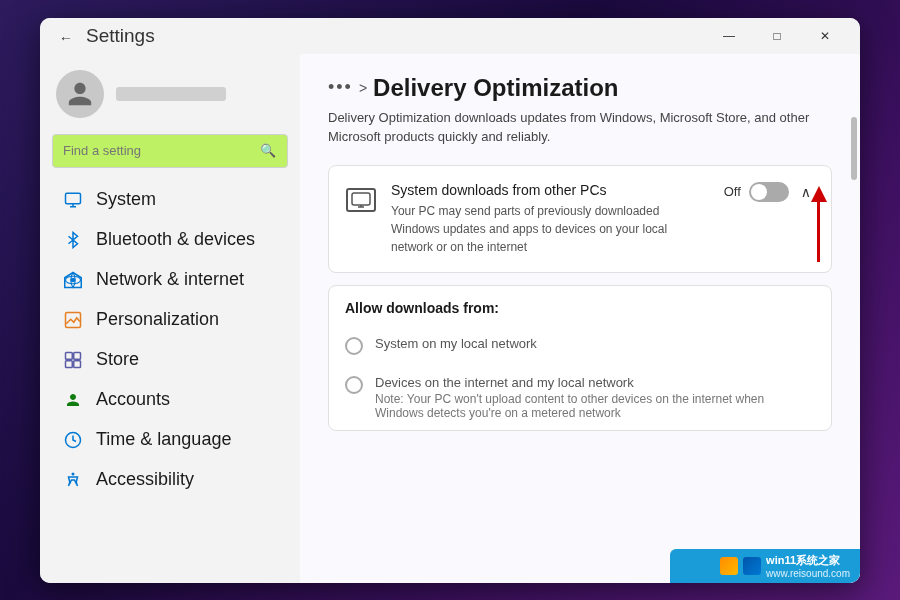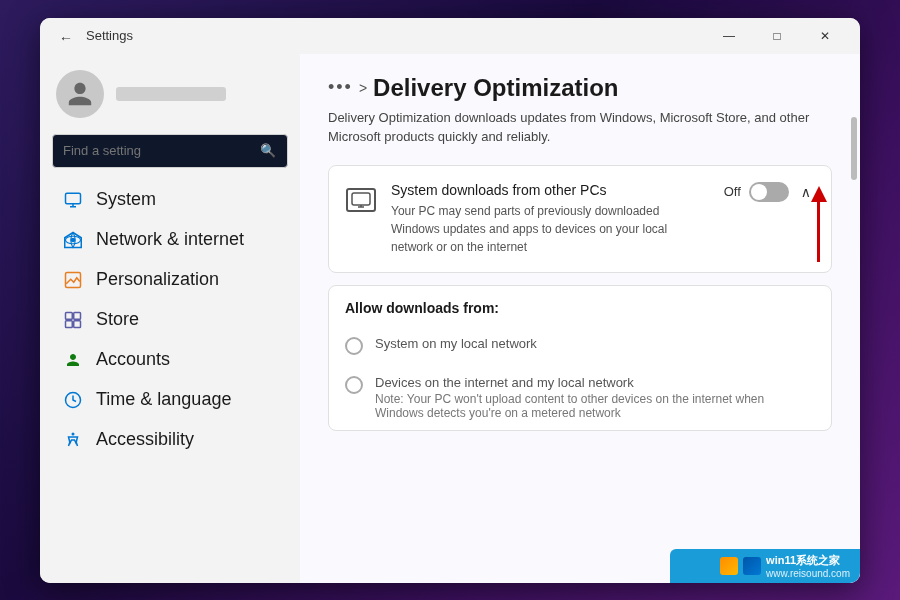--- a/index.html
+++ b/index.html
@@ -36,21 +36,21 @@
       height: 28px;
       display: flex;
       align-items: center;
       justify-content: center;
       border-radius: 4px;
       cursor: pointer;
       font-size: 14px;
       color: #333;
     }
     .titlebar-title {
-      font-size: 13px;
+      font-size: 19px;
       color: #333;
       margin-left: 6px;
       font-weight: 400;
     }
     .titlebar-controls {
       margin-left: auto;
       display: flex;
       gap: 2px;
     }
     .titlebar-btn {
@@ -98,21 +98,21 @@
     }
     .user-name {
       width: 110px;
       height: 14px;
       background: #d0d0d0;
       border-radius: 3px;
     }
     .search-box {
       margin: 0 12px 12px;
       height: 34px;
-      background: #0f172a;
+      background: #bef264;
       border: 1px solid #d0d0d0;
       border-radius: 4px;
       display: flex;
       align-items: center;
       padding: 0 10px;
       gap: 8px;
     }
     .search-box input {
       border: none;
       outline: none;
@@ -336,20 +336,28 @@
       <div class="nav-item">
         <div class="nav-icon icon-system">
           <svg width="18" height="18" viewBox="0 0 24 24" fill="#0078d4">
               <rect x="2" y="3" width="20" height="14" rx="2" fill="none" stroke="#0078d4" stroke-width="2"></rect>
               <path d="M8 21h8M12 17v4" stroke="#0078d4" stroke-width="2"></path>
             </svg>
         </div>
         <span>System</span>
       </div>
 
+      <div class="nav-item">
+        <div class="nav-icon">
+          <svg width="18" height="18" viewBox="0 0 24 24" fill="none" stroke="#0078d4" stroke-width="2">
+              <path d="M6 7l12 10-6 5V2l6 5L6 17"></path>
+            </svg>
+        </div>
+        <span>Bluetooth &amp; devices</span>
+      </div>
 
       <div class="nav-item">
         <div class="nav-icon">
           <svg width="18" height="18" viewBox="0 0 24 24" fill="#0078d4">
               <path d="M1 9l11-7 11 7v13H1z" fill="none" stroke="#0078d4" stroke-width="2"></path>
               <path d="M12 2C6 8 4 14 4 20h16c0-6-2-12-8-18z" fill="none"></path>
               <circle cx="12" cy="12" r="3" fill="#0078d4"></circle>
               <path d="M12 2 Q6 12 12 22 Q18 12 12 2" fill="none" stroke="#0078d4" stroke-width="1.5"></path>
               <ellipse cx="12" cy="12" rx="10" ry="5" fill="none" stroke="#0078d4" stroke-width="1.5"></ellipse>
             </svg>

